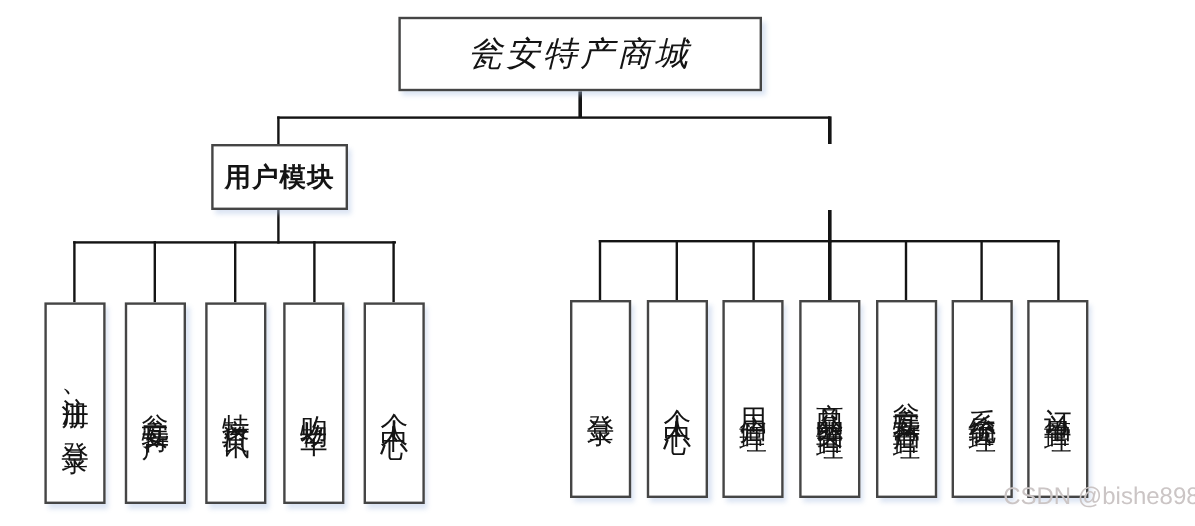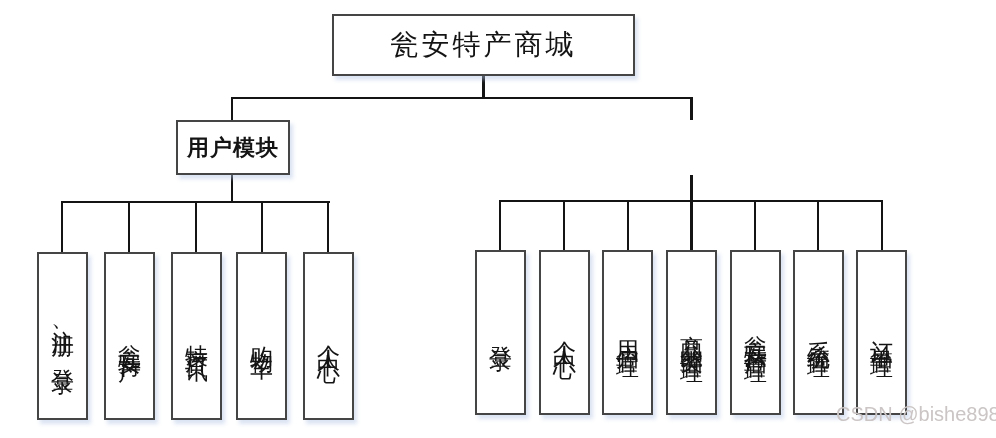--- a/index.html
+++ b/index.html
@@ -14,21 +14,21 @@
   .box{
     position:absolute;
     background:#ffffff;
     border:2px solid #454545;
     box-sizing:border-box;
     display:flex;align-items:center;justify-content:center;
     box-shadow:3px 4px 4px rgba(176,196,228,0.45);
   }
   .root{
     left:332px;top:14px;width:303px;height:62px;
-    font-size:28px;letter-spacing:3px;color:#141414;
+    font-size:28px;letter-spacing:3px;color:#141414;font-style:italic;
   }
   .module{
     top:120px;height:55px;
     font-family:"Liberation Sans","DejaVu Sans",sans-serif;
     font-weight:bold;font-size:22px;letter-spacing:1px;color:#141414;
   }
   .leaf{
     width:51px;
     font-size:23px;color:#141414;
   }

